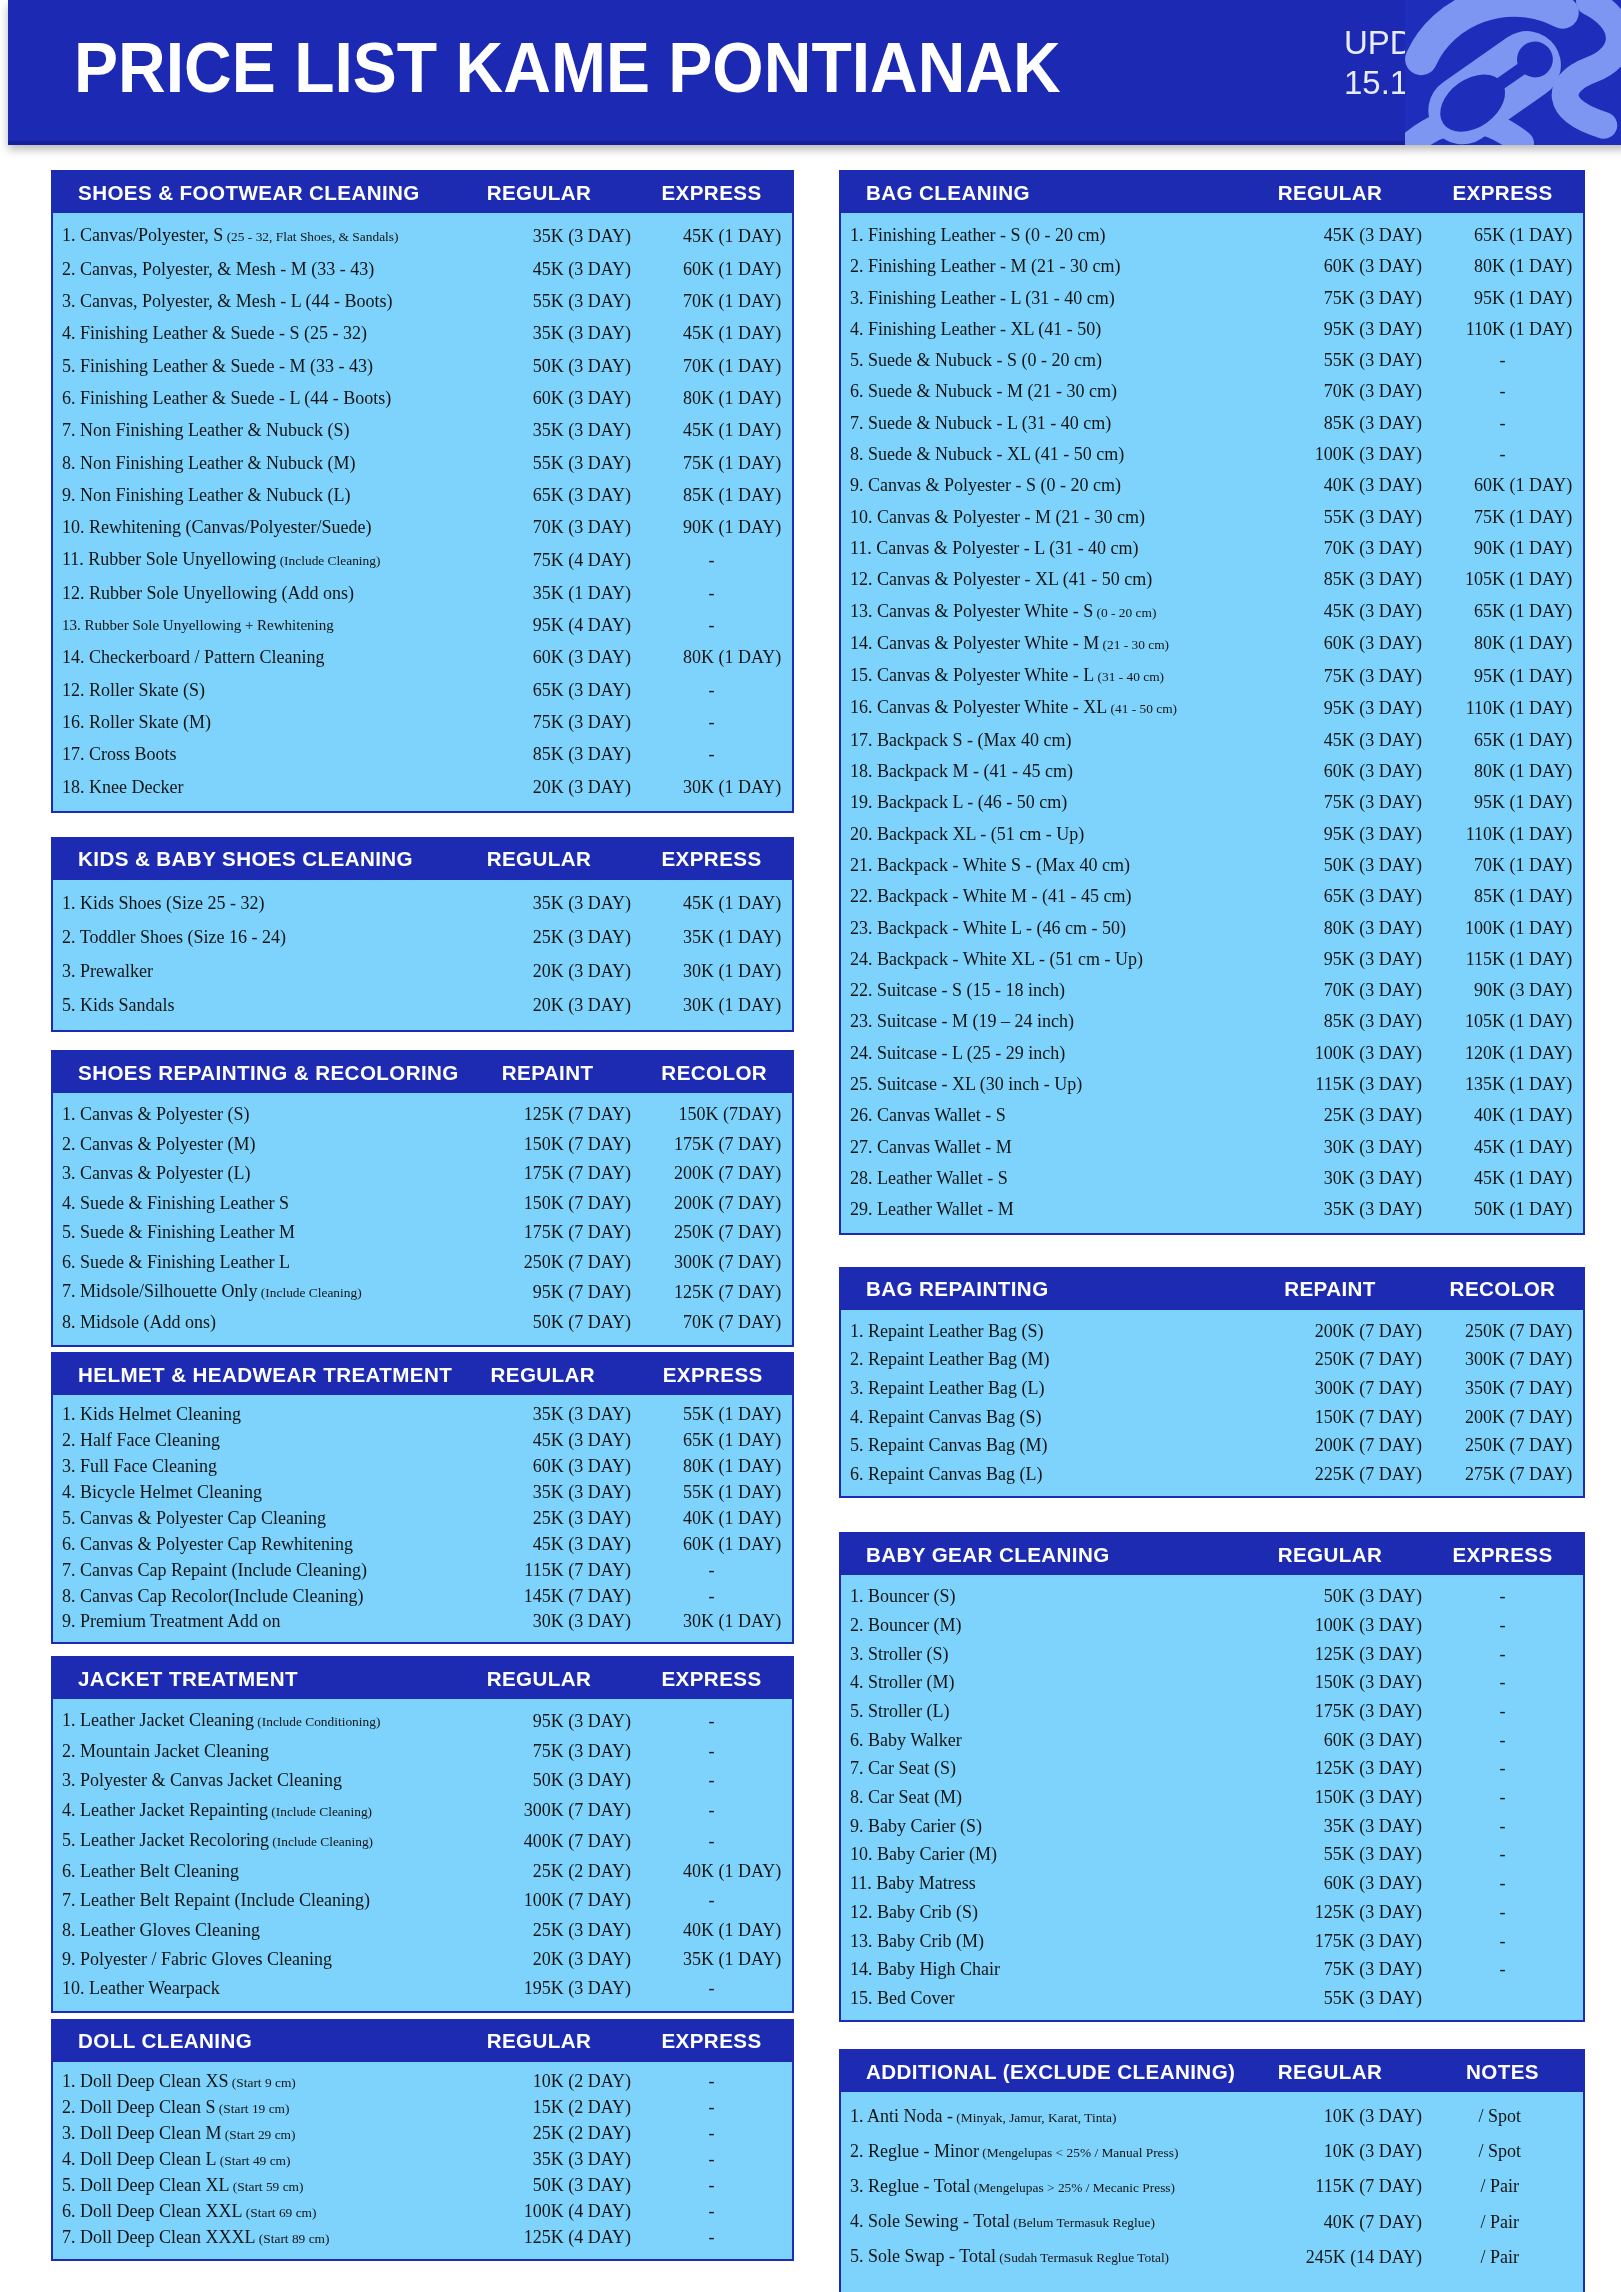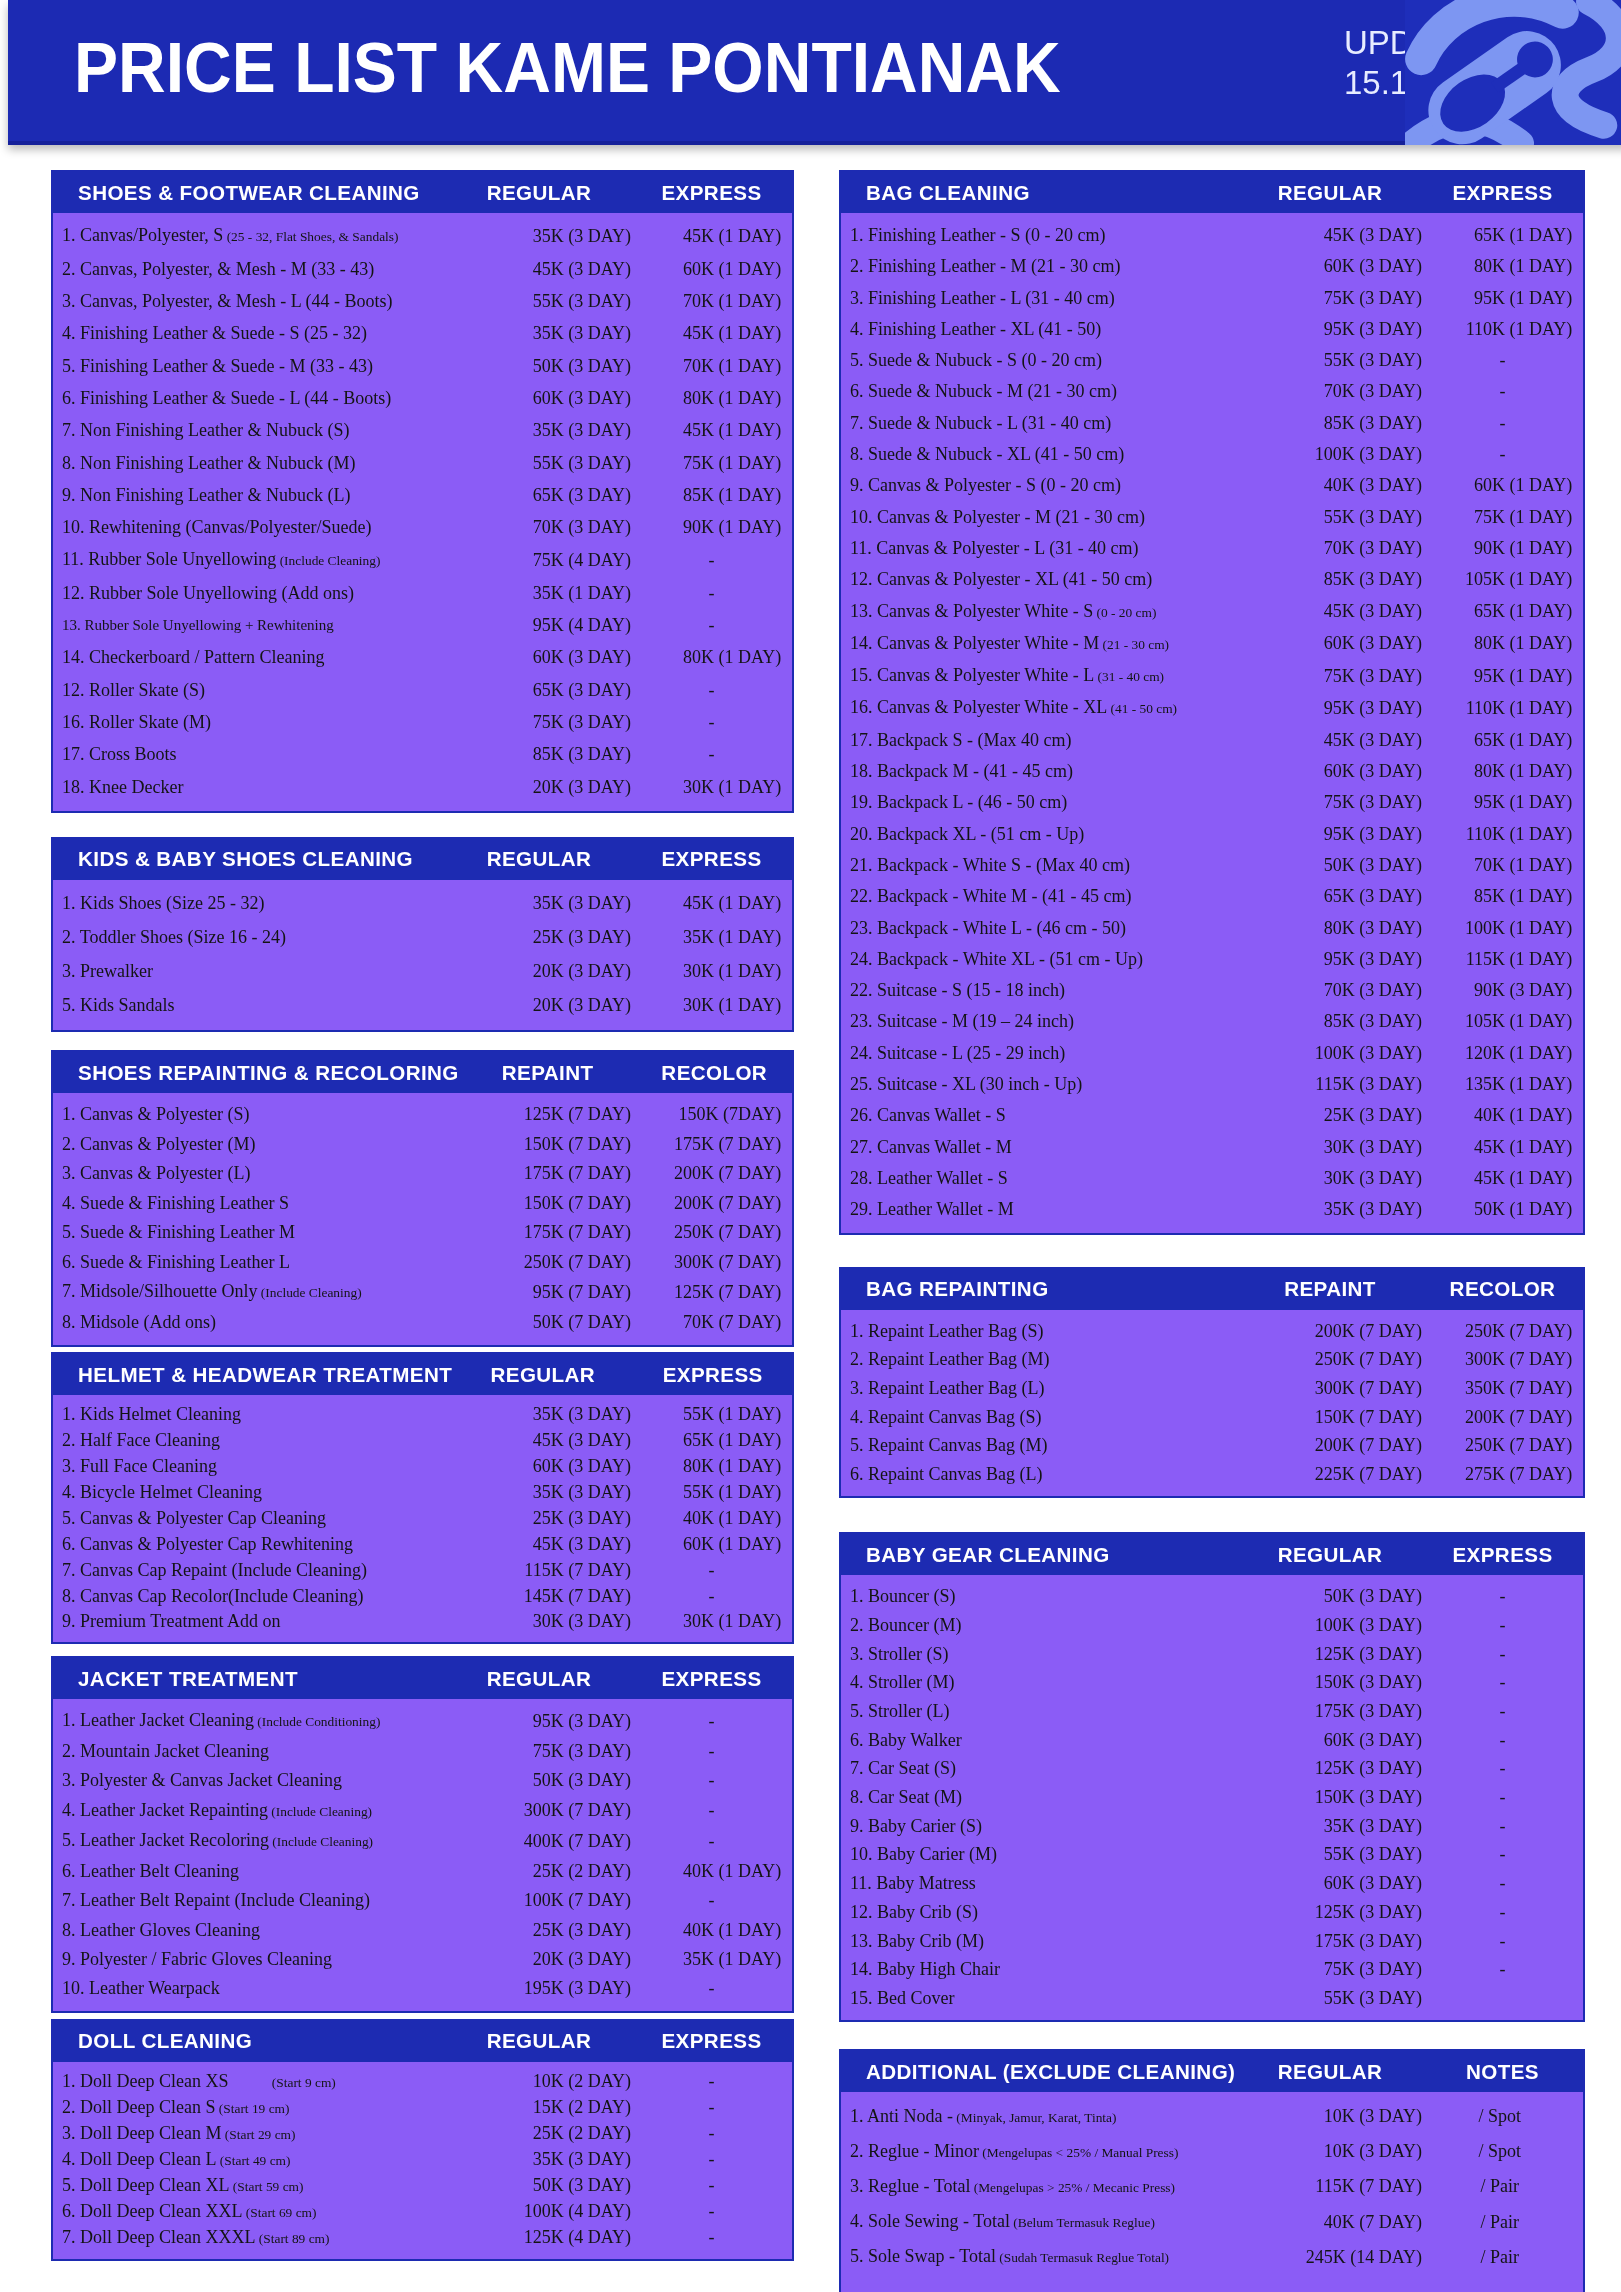--- a/index.html
+++ b/index.html
@@ -25,21 +25,21 @@
   .logo-block{
     position:absolute;right:0;top:0;width:224px;height:145px;
     background:#1e2eba;overflow:hidden;
   }
   
   .col{position:absolute;top:170px;}
   .col-left{left:51px;width:743px;}
   .col-right{left:839px;width:746px;}
   
   .price-table{
-    border:2.7px solid #1d2bb2;background:#8b5cf6;box-sizing:border-box;width:100%;
+    border:2.7px solid #1d2bb2;background:#7dd3fc;box-sizing:border-box;width:100%;
   }
   .t-head{
     display:flex;align-items:center;height:41px;background:#1d2bb2;color:#fff;
     font-weight:bold;font-size:20.6px;letter-spacing:0.4px;
   }
   .t-title{flex:1;padding-left:25px;white-space:nowrap;}
   .t-col{width:184px;text-align:center;}
   .t-col-x{width:161px;}
   .t-body{padding:7.2px 0;font-family:Liberation Serif, serif;}
   .row{display:flex;align-items:center;font-size:18px;line-height:19.7px;}
@@ -386,21 +386,21 @@
   </section>
 
   <section class="price-table rp3">
     <div class="t-head">
       <div class="t-title">DOLL CLEANING</div>
       <div class="t-col">REGULAR</div>
       <div class="t-col t-col-x">EXPRESS</div>
     </div>
     <div class="t-body">
         <div class="row">
-          <div class="cell label">1. Doll Deep Clean XS<div class="note" style="display: inline; margin-left: 40px;">&nbsp;(Start 9 cm)</div></div>
+          <div class="cell label">1. Doll Deep Clean XS<div class="note" style="display: inline;">&nbsp;(Start 9 cm)</div></div>
           <div class="cell reg">10K (2 DAY)</div>
           <div class="cell exp dash">-</div>
         </div>
         <div class="row">
           <div class="cell label">2. Doll Deep Clean S<div class="note" style="display: inline;">&nbsp;(Start 19 cm)</div></div>
           <div class="cell reg">15K (2 DAY)</div>
           <div class="cell exp dash">-</div>
         </div>
         <div class="row">
           <div class="cell label">3. Doll Deep Clean M<div class="note" style="display: inline;">&nbsp;(Start 29 cm)</div></div>

